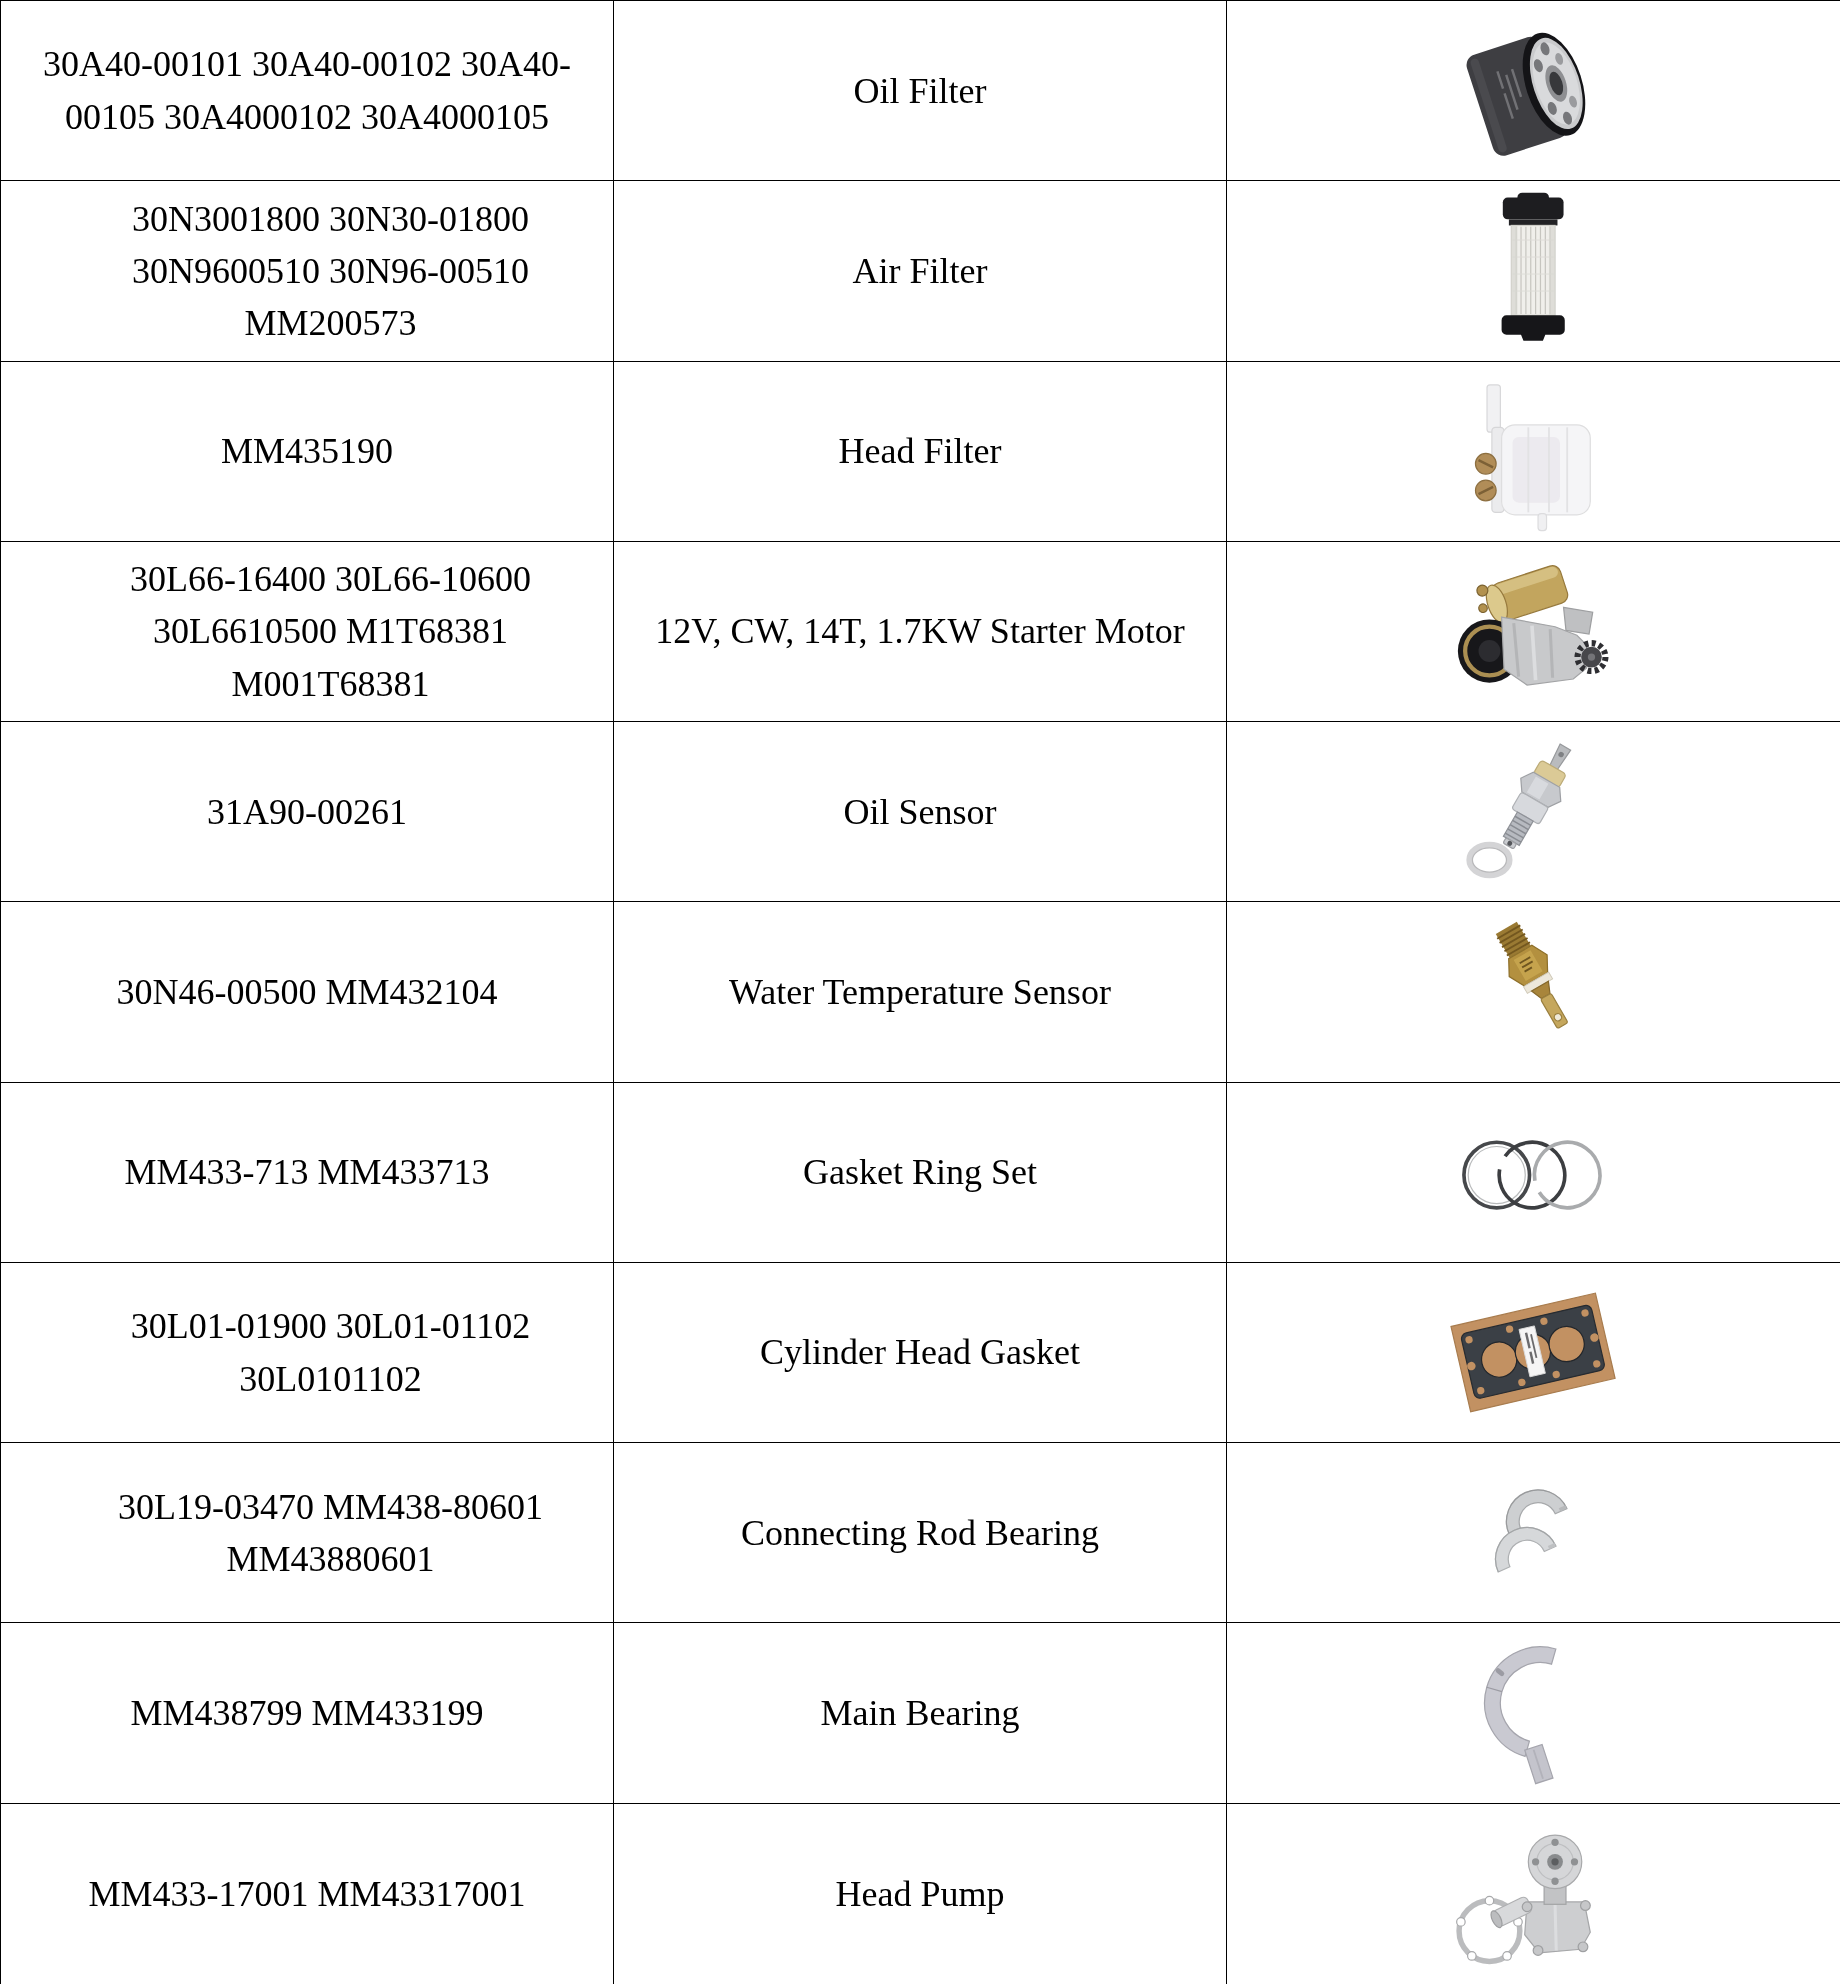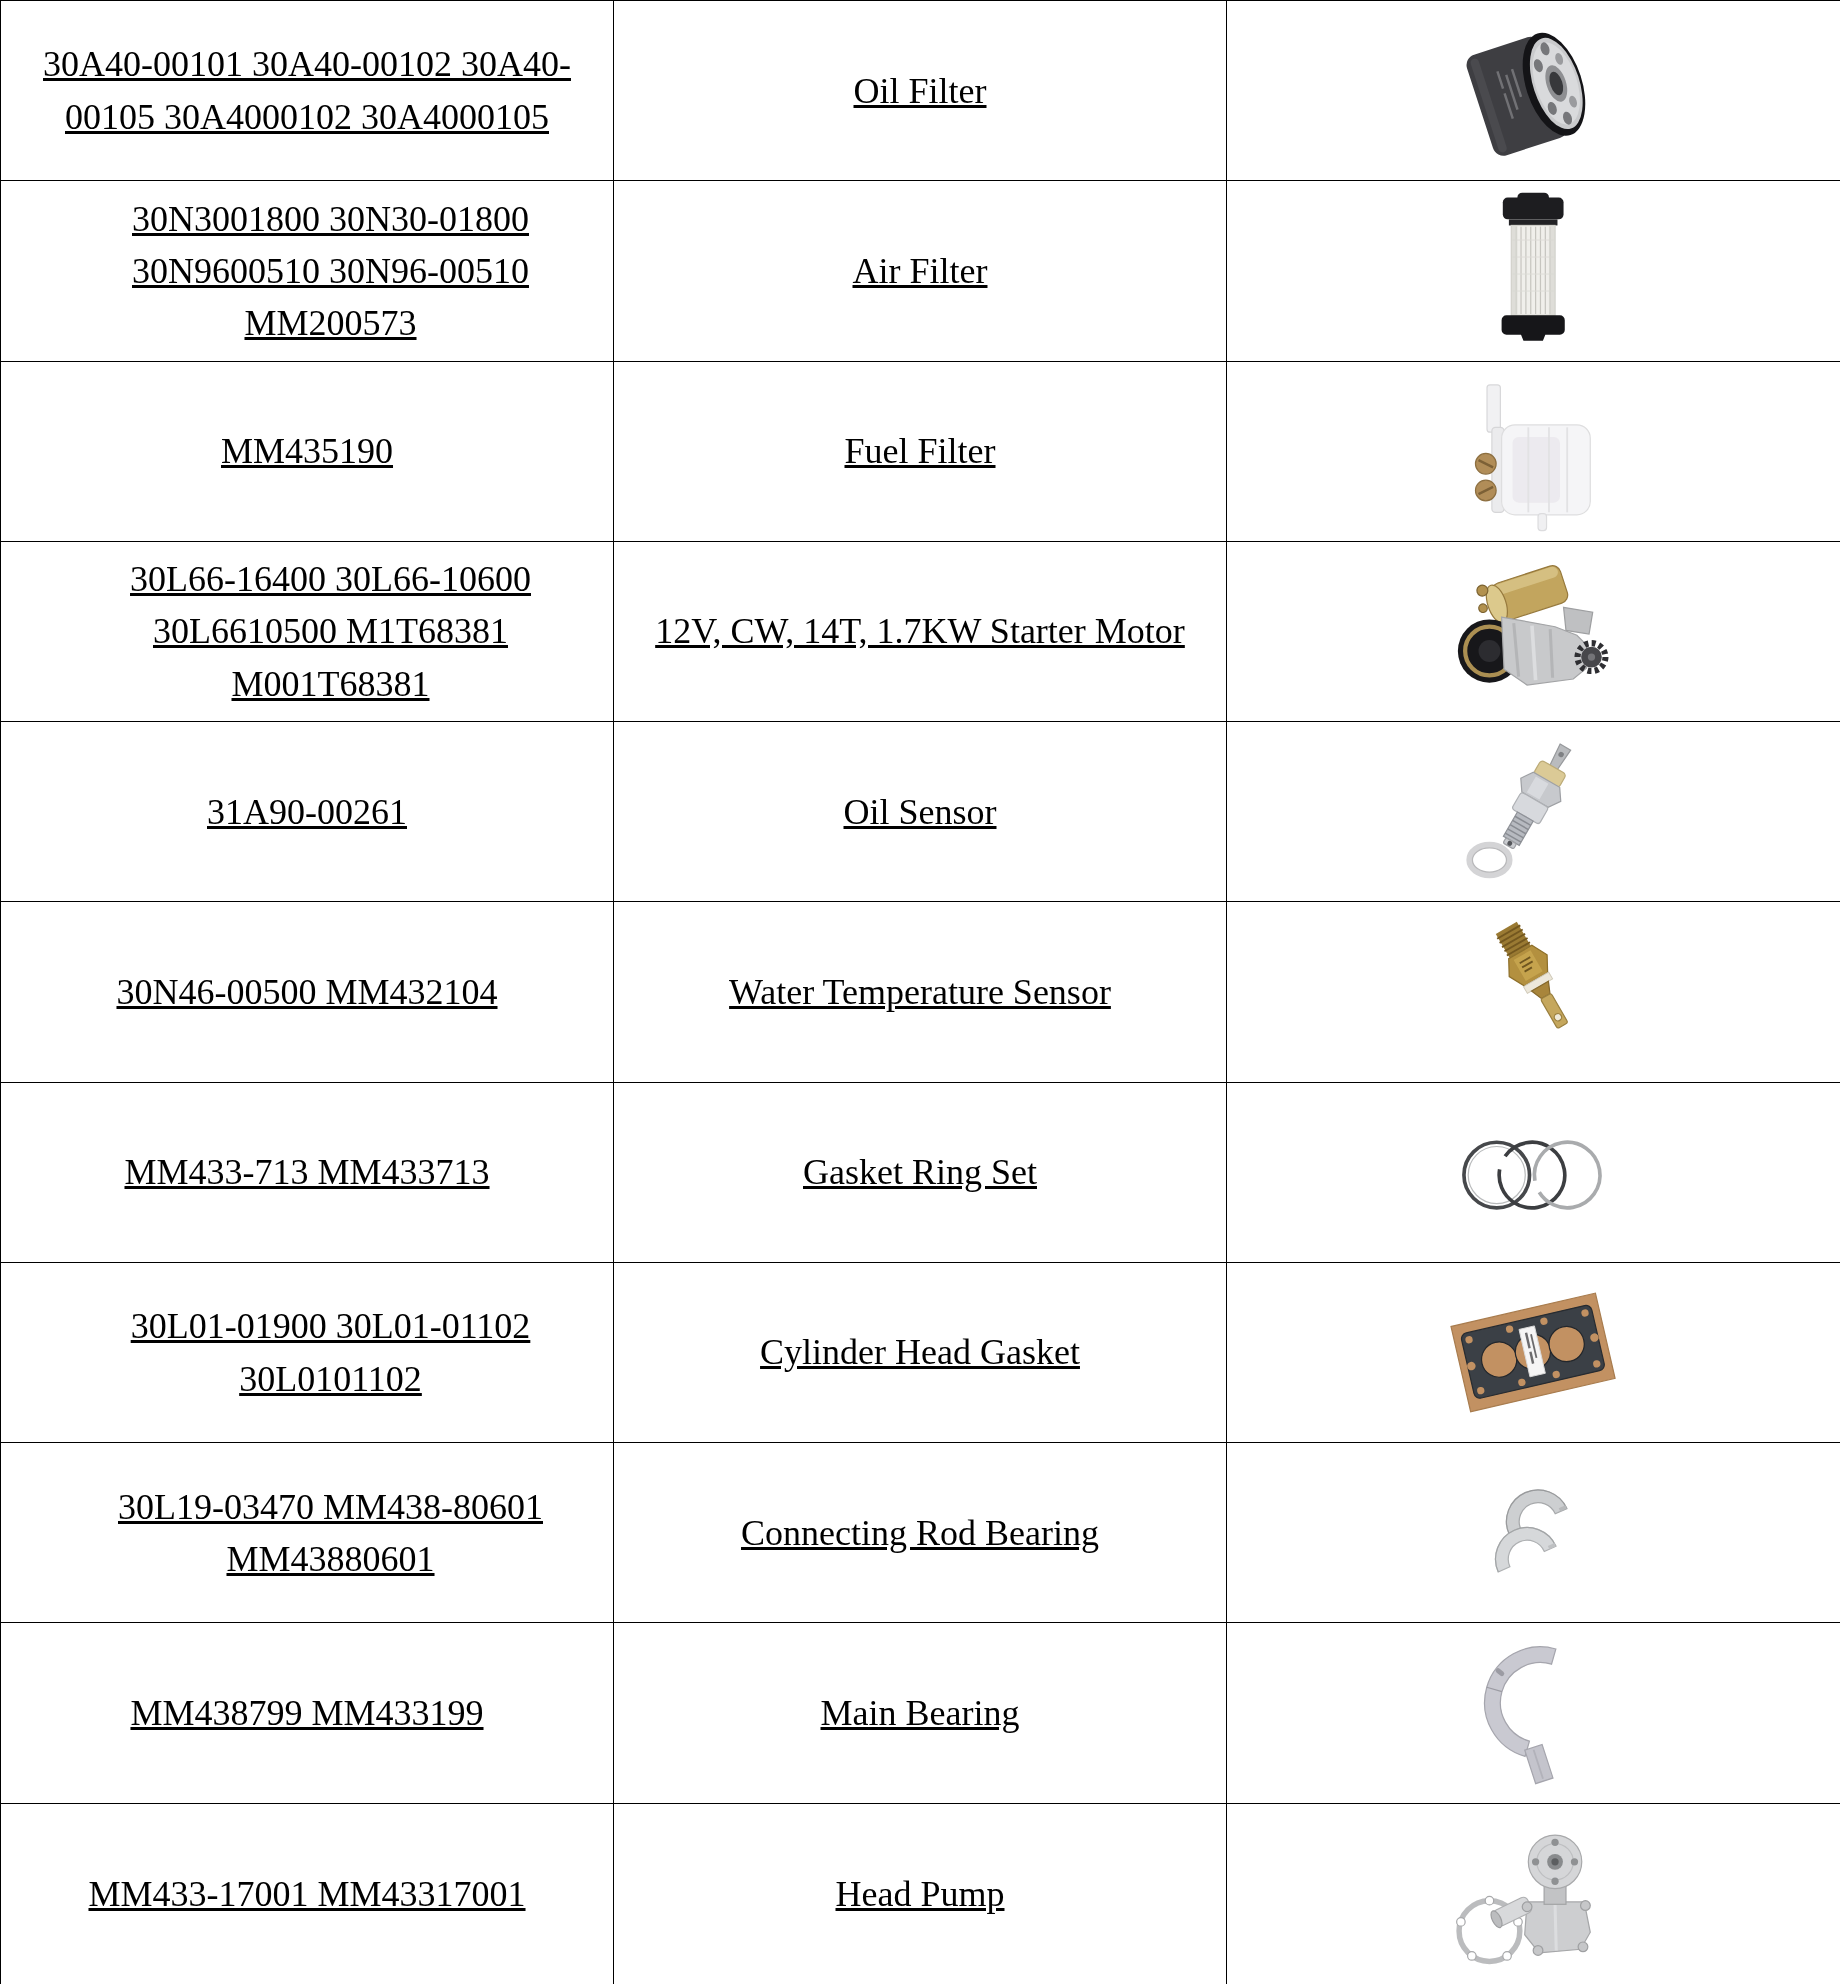--- a/index.html
+++ b/index.html
@@ -1,16 +1,16 @@
 <!DOCTYPE html>
 <html style="font-size:10px"><head>
 <meta charset="utf-8">
 <style>
   html,body{margin:0;padding:0;background:#ffffff;}
-  .page{width:1756px;height:1985px;background:#7dd3fc;text-decoration:underline;}
+  .page{width:1756px;height:1985px;background:#7dd3fc;}
   .grid{
     display:grid;
     width:1841px;height:1985px;
     box-sizing:border-box;
     grid-template-columns:1fr 1fr 1fr;
     grid-template-rows:repeat(11,1fr);
     border:1.2px solid #000;
     background:#fff;
   }
   .row{display:contents;}
@@ -106,21 +106,21 @@
         <path d="M116,208 h88 a8,8 0 0 1 8,8 v16 a8,8 0 0 1 -8,8 h-24 l-4,10 h-32 l-4,-10 h-24 a8,8 0 0 1 -8,-8 v-16 a8,8 0 0 1 8,-8 Z" fill="#161619"></path>
       </svg>
     </div>
   </div>
 
   <div class="row">
     <div class="cell c1">
       <div class="pn">MM435190</div>
     </div>
     <div class="cell c2">
-      <div class="desc">Fuel Filter</div>
+      <div class="desc">Head Filter</div>
     </div>
     <div class="cell c3">
       <svg class="photo" viewBox="0 0 320 270">
         <rect x="84" y="26" width="22" height="78" rx="5" fill="#f1f1f3" stroke="#d8d8da" stroke-width="2"></rect>
         <rect x="92" y="96" width="20" height="140" rx="6" fill="#ebebed" stroke="#d6d6d8" stroke-width="2"></rect>
         <rect x="108" y="92" width="146" height="148" rx="22" fill="#f5f5f7" stroke="#dededf" stroke-width="2"></rect>
         <rect x="126" y="112" width="78" height="108" rx="10" fill="#eae7ec" opacity="0.8"></rect>
         <line x1="152" y1="96" x2="152" y2="236" stroke="#e2e2e4" stroke-width="3"></line>
         <line x1="186" y1="96" x2="186" y2="236" stroke="#e2e2e4" stroke-width="3"></line>
         <line x1="216" y1="96" x2="216" y2="236" stroke="#e2e2e4" stroke-width="3"></line>

